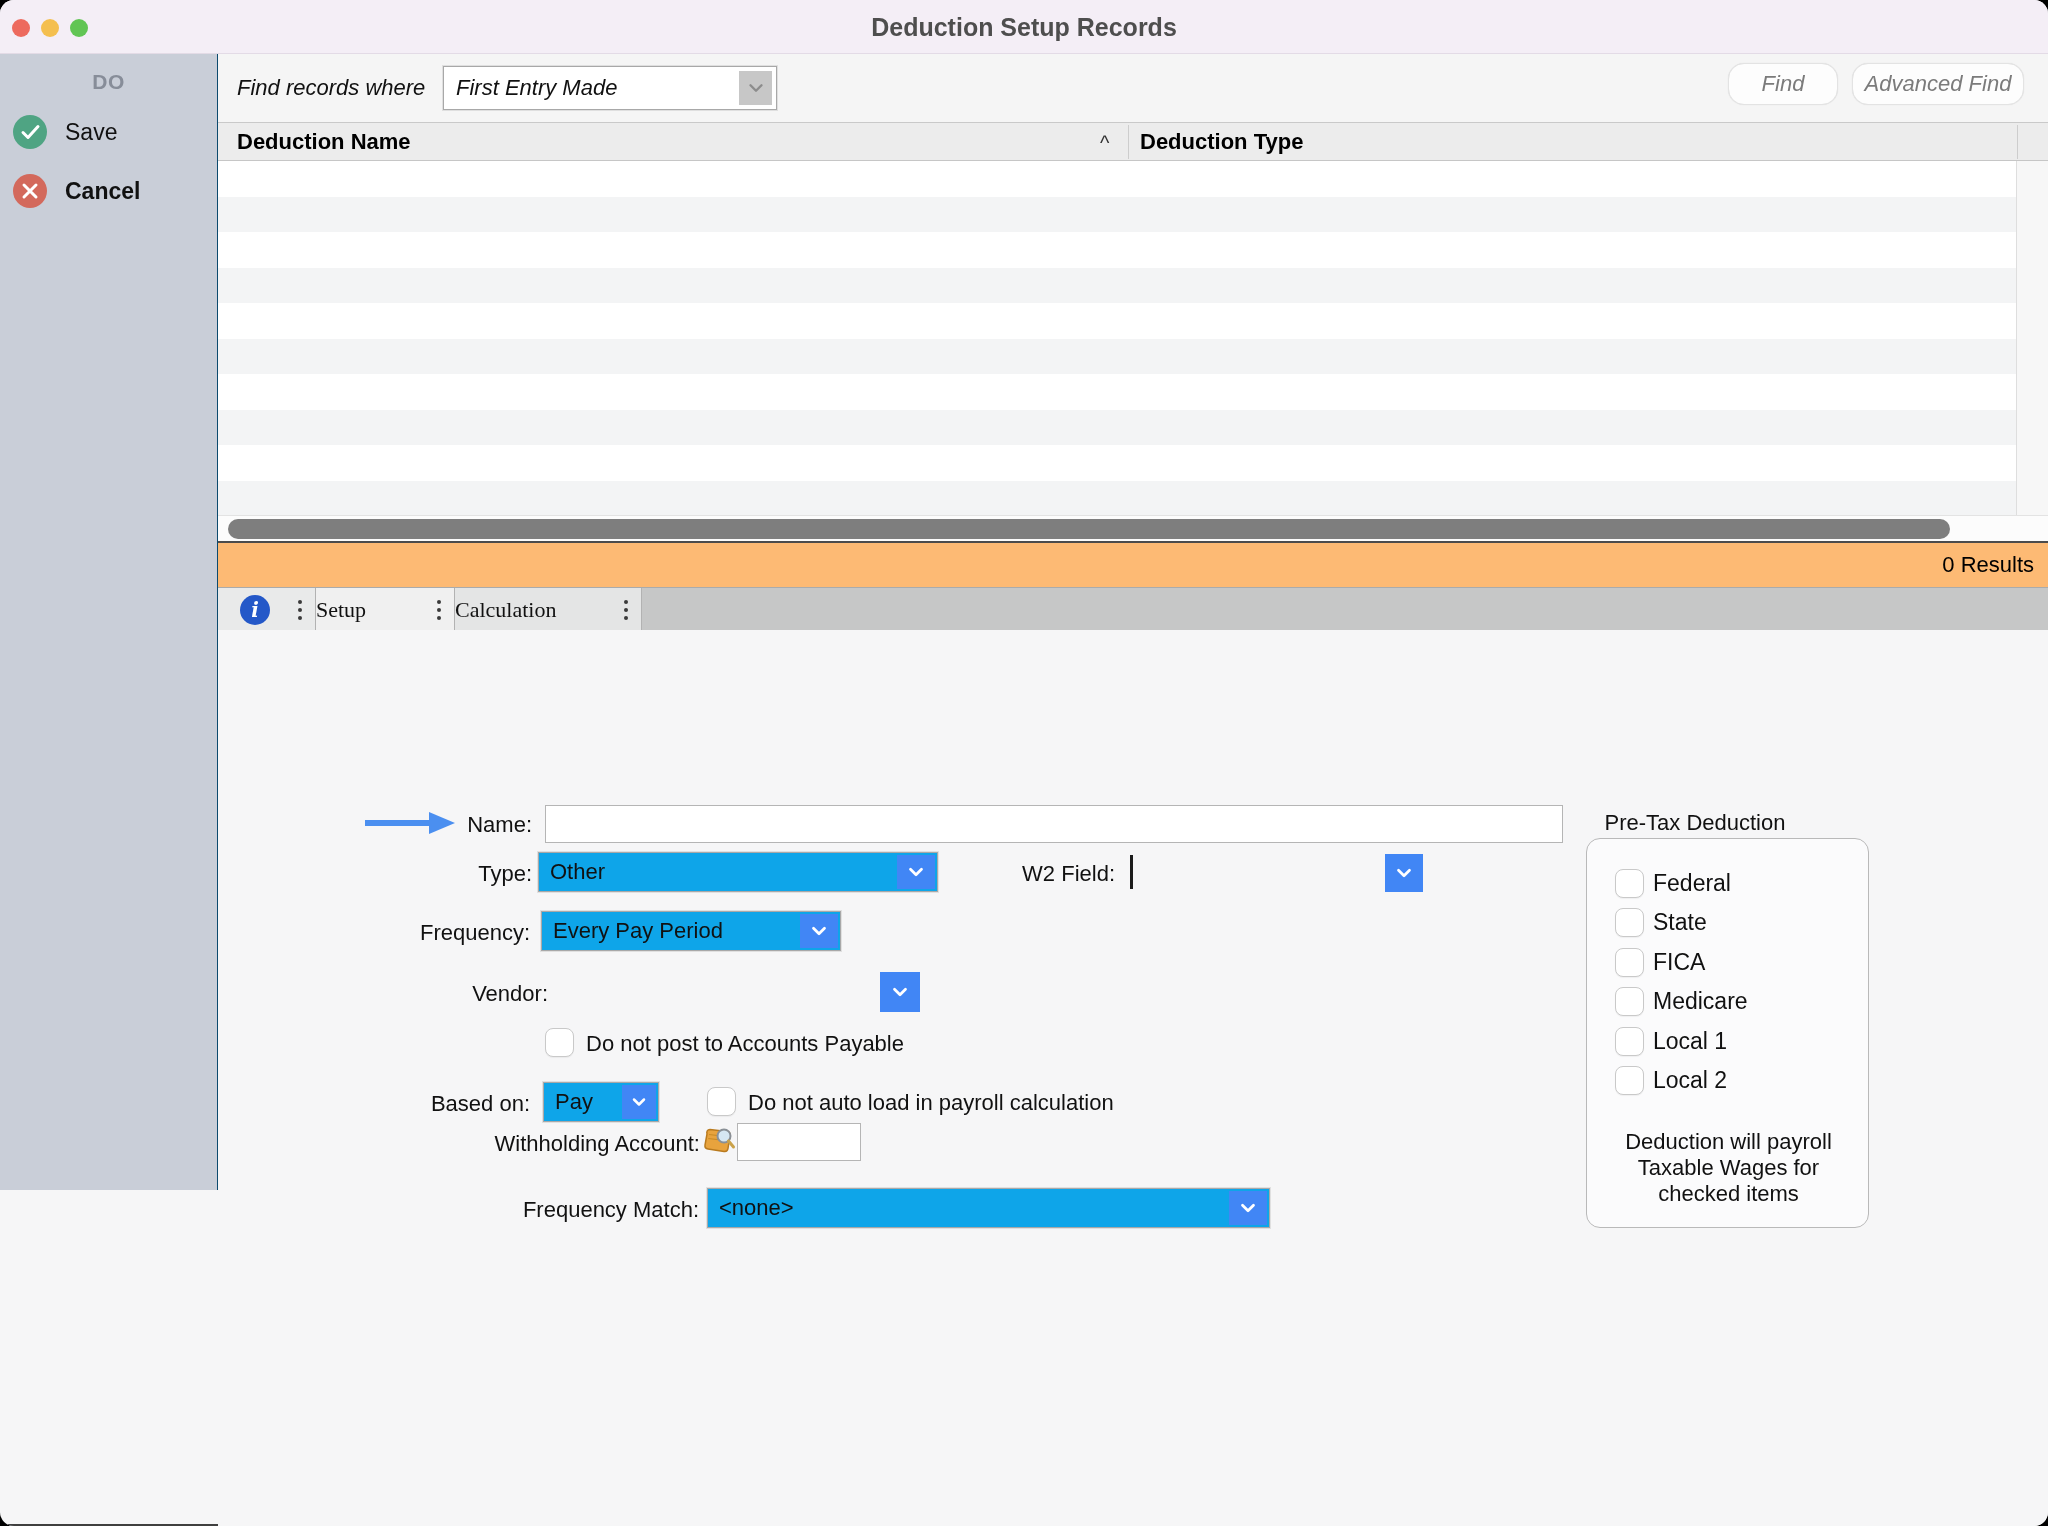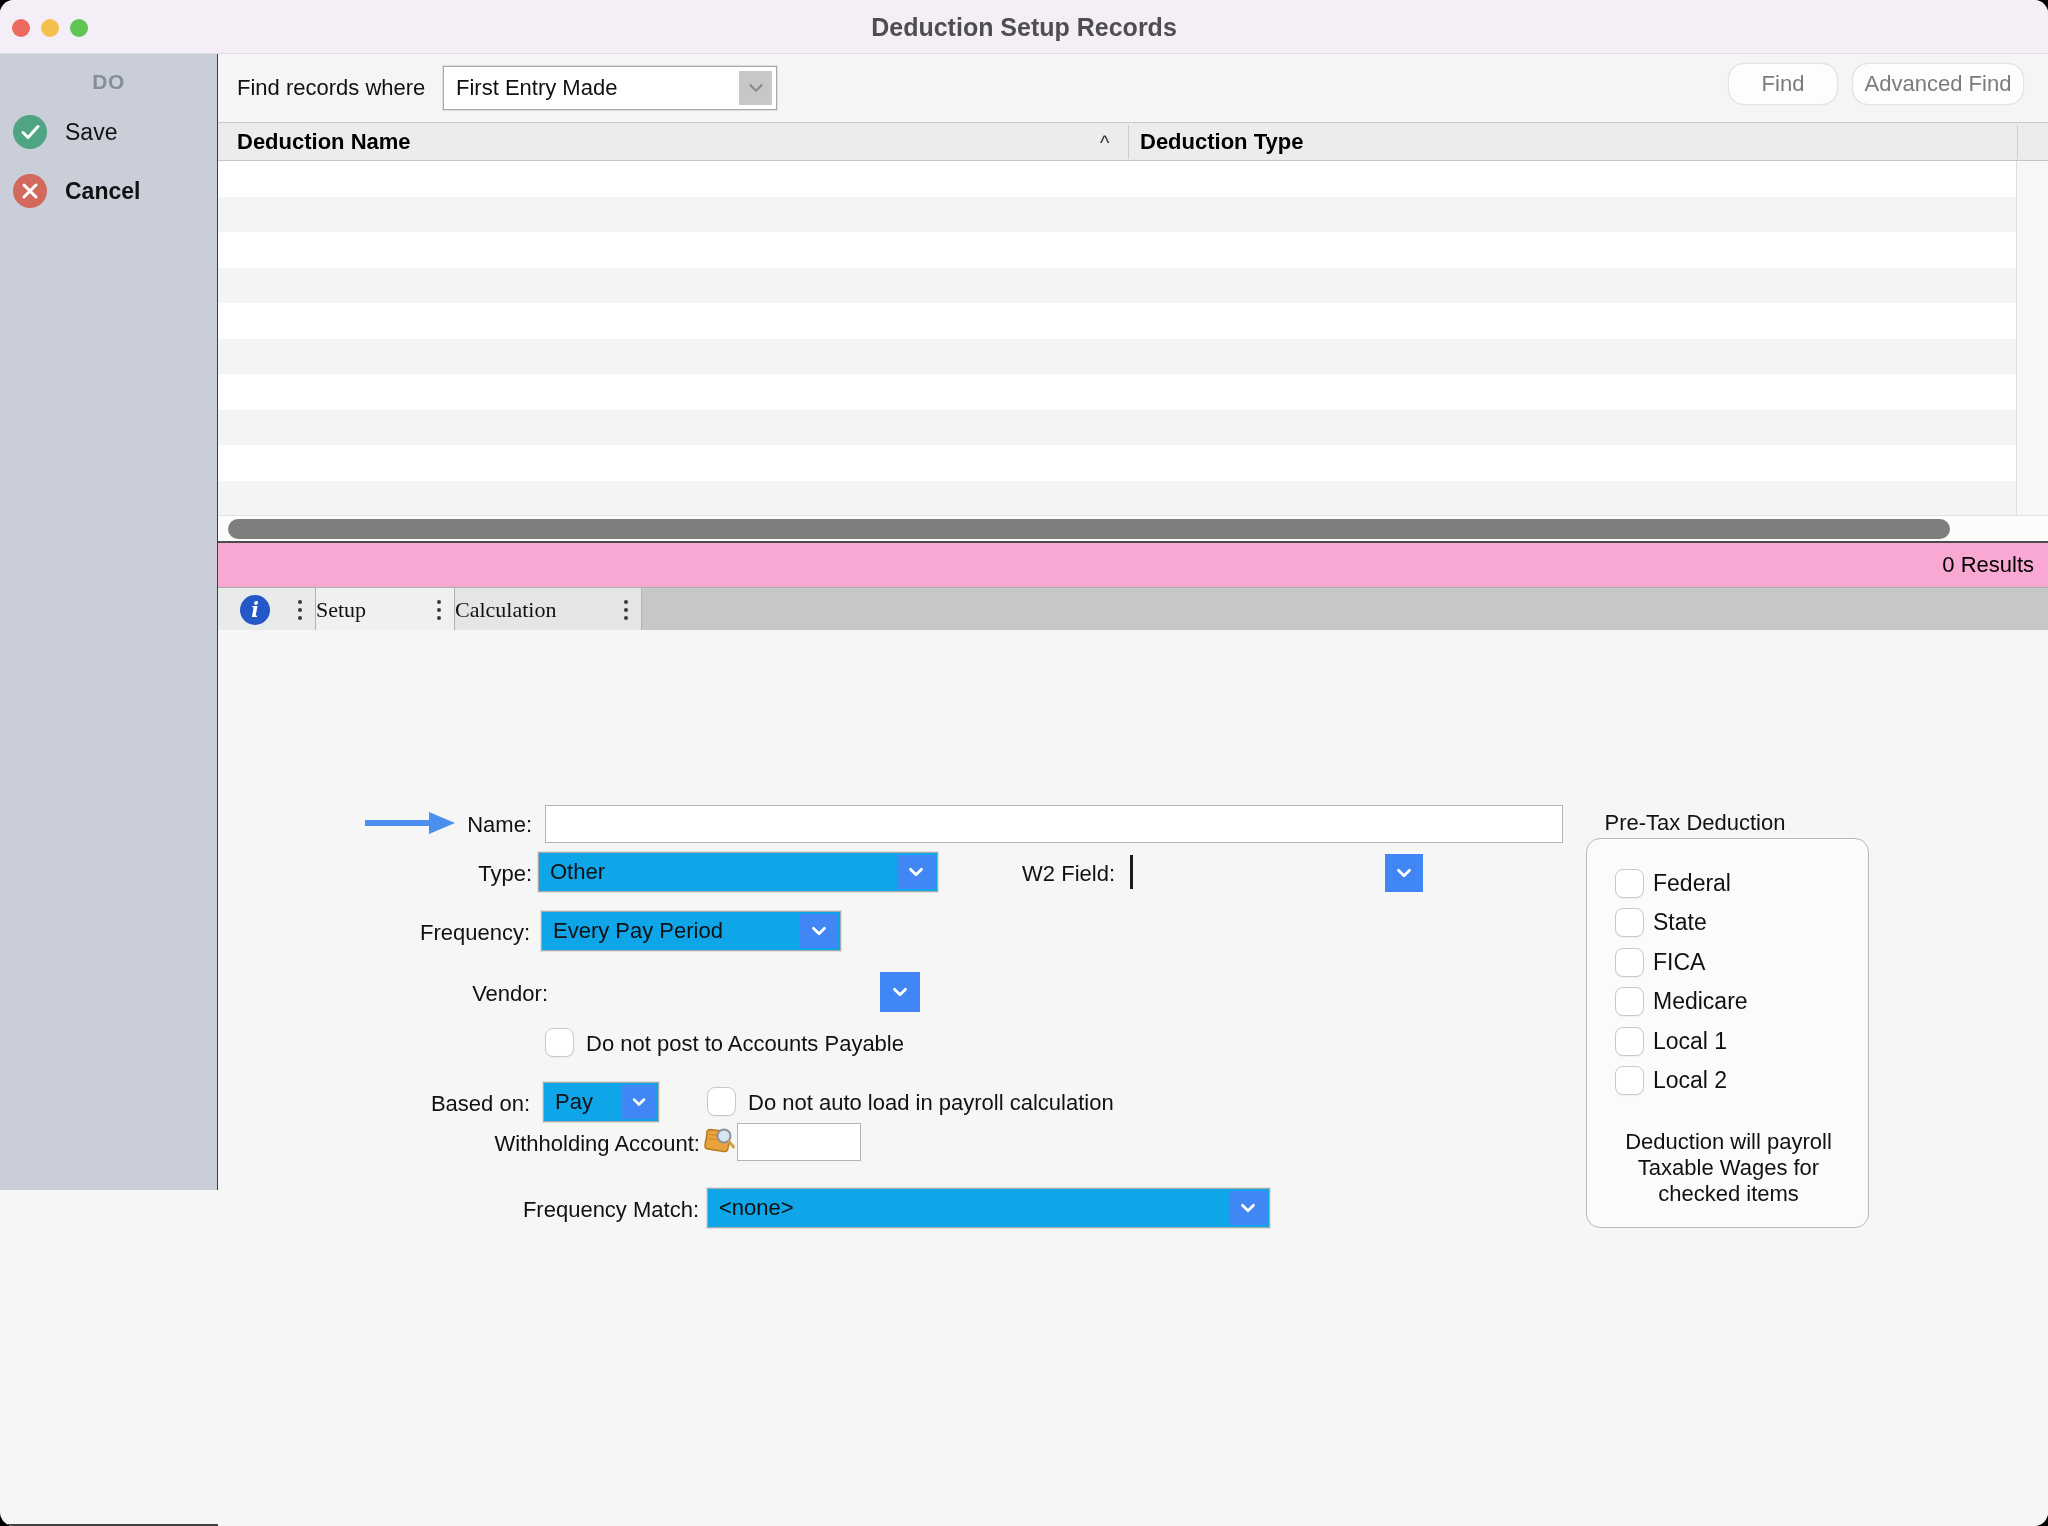--- a/index.html
+++ b/index.html
@@ -18,21 +18,21 @@
   .sidebar{position:absolute;left:0;top:54px;width:218px;height:1136px;background:#c9ced8;border-right:1px solid #0c4a6e;}
   .sb-header{margin-top:16px;text-align:center;font-size:21px;font-weight:bold;color:#878d99;letter-spacing:.5px;}
   .sb-action{position:absolute;left:0;width:218px;height:36px;display:flex;align-items:center;cursor:default;}
   .sb-action .circ{position:absolute;left:13px;width:34px;height:34px;border-radius:50%;}
   .sb-action .lbl{position:absolute;left:65px;font-size:23px;color:#111;}
   .circ.save{background:#4fa483;}
   .circ.cancel{background:#d3695c;}
   .collapsebar{position:absolute;left:0;top:1470px;width:218px;height:56px;background:#ced3dc;border-top:2px solid #3f3f3f;}
 
   
-  .findbar{position:absolute;left:218px;top:54px;width:1830px;height:68px;background:#f5f5f5;}
+  .findbar{position:absolute;left:218px;top:54px;width:1830px;height:68px;background:#f5f5f5;font-style:italic;}
   .find-label{position:absolute;left:19px;top:0;height:68px;line-height:68px;font-size:22px;color:#111;}
   .find-select{position:absolute;left:225px;top:12px;width:334px;height:44px;background:#fff;border:1px solid #a8a8a8;box-shadow:0 0 0 1px #dfdfdf;}
   .find-select .val{position:absolute;left:12px;top:0;height:42px;line-height:42px;font-size:22px;color:#111;}
   .gray-btn{position:absolute;right:4px;top:4px;width:33px;height:34px;background:#c7c7c7;display:flex;align-items:center;justify-content:center;}
   .top-btn{position:absolute;top:9px;height:42px;border-radius:16px;background:#fdfdfd;border:1px solid #e3e3e3;color:#7b7b7b;font-size:22px;text-align:center;box-shadow:0 0 1px rgba(0,0,0,.12);}
   .btn-find{left:1510px;width:110px;line-height:40px;}
   .btn-advfind{left:1634px;width:172px;line-height:40px;}
 
   
   .table{position:absolute;left:218px;top:122px;width:1830px;height:393px;background:#fff;border-top:1px solid #c9c9c9;}
@@ -43,21 +43,21 @@
   .th2{position:absolute;left:922px;top:0;height:38px;line-height:38px;font-size:22px;font-weight:bold;color:#000;}
   .th-div2{position:absolute;left:1799px;top:2px;width:1px;height:34px;background:#cdcdcd;}
   .tbody{position:absolute;left:0;top:38px;width:1798px;height:355px;}
   .trow{width:100%;height:35.5px;}
   .trow.even{background:#f3f4f5;}
   .trow.odd{background:#ffffff;}
   .vscroll{position:absolute;left:1798px;top:38px;width:32px;height:355px;background:#f7f7f7;border-left:1px solid #dedede;}
   .hscroll{position:absolute;left:218px;top:515px;width:1830px;height:26px;background:#fcfcfc;border-top:1px solid #e3e3e3;}
   .hthumb{position:absolute;left:10px;top:3px;width:1722px;height:20px;border-radius:10px;background:#7e7e7e;}
   .darkline{position:absolute;left:218px;top:541px;width:1830px;height:2px;background:#4c4c4c;}
-  .results{position:absolute;left:218px;top:543px;width:1830px;height:44px;background:#f9a8d4;}
+  .results{position:absolute;left:218px;top:543px;width:1830px;height:44px;background:#fdba74;}
   .results .txt{position:absolute;right:14px;top:0;height:44px;line-height:44px;font-size:22px;color:#000;}
 
   
   .tabbar{position:absolute;left:218px;top:587px;width:1830px;height:43px;background:#c6c7c7;border-top:1px solid #aaabab;}
   .tabseg{position:absolute;top:0;height:43px;border-right:1px solid #b2b2b2;display:flex;align-items:center;}
   .seg-info{left:0;width:98px;background:#e9eaea;}
   .seg-setup{left:98px;width:139px;background:#f0f0f0;}
   .seg-calc{left:237px;width:187px;background:#e4e5e5;}
   .tab-lbl{flex:1;text-align:left;font-size:22px;color:#111;font-family:Liberation Serif, serif;}
   .kebab{width:18px;height:43px;display:flex;flex-direction:column;align-items:center;justify-content:center;gap:4px;margin-right:6px;}

